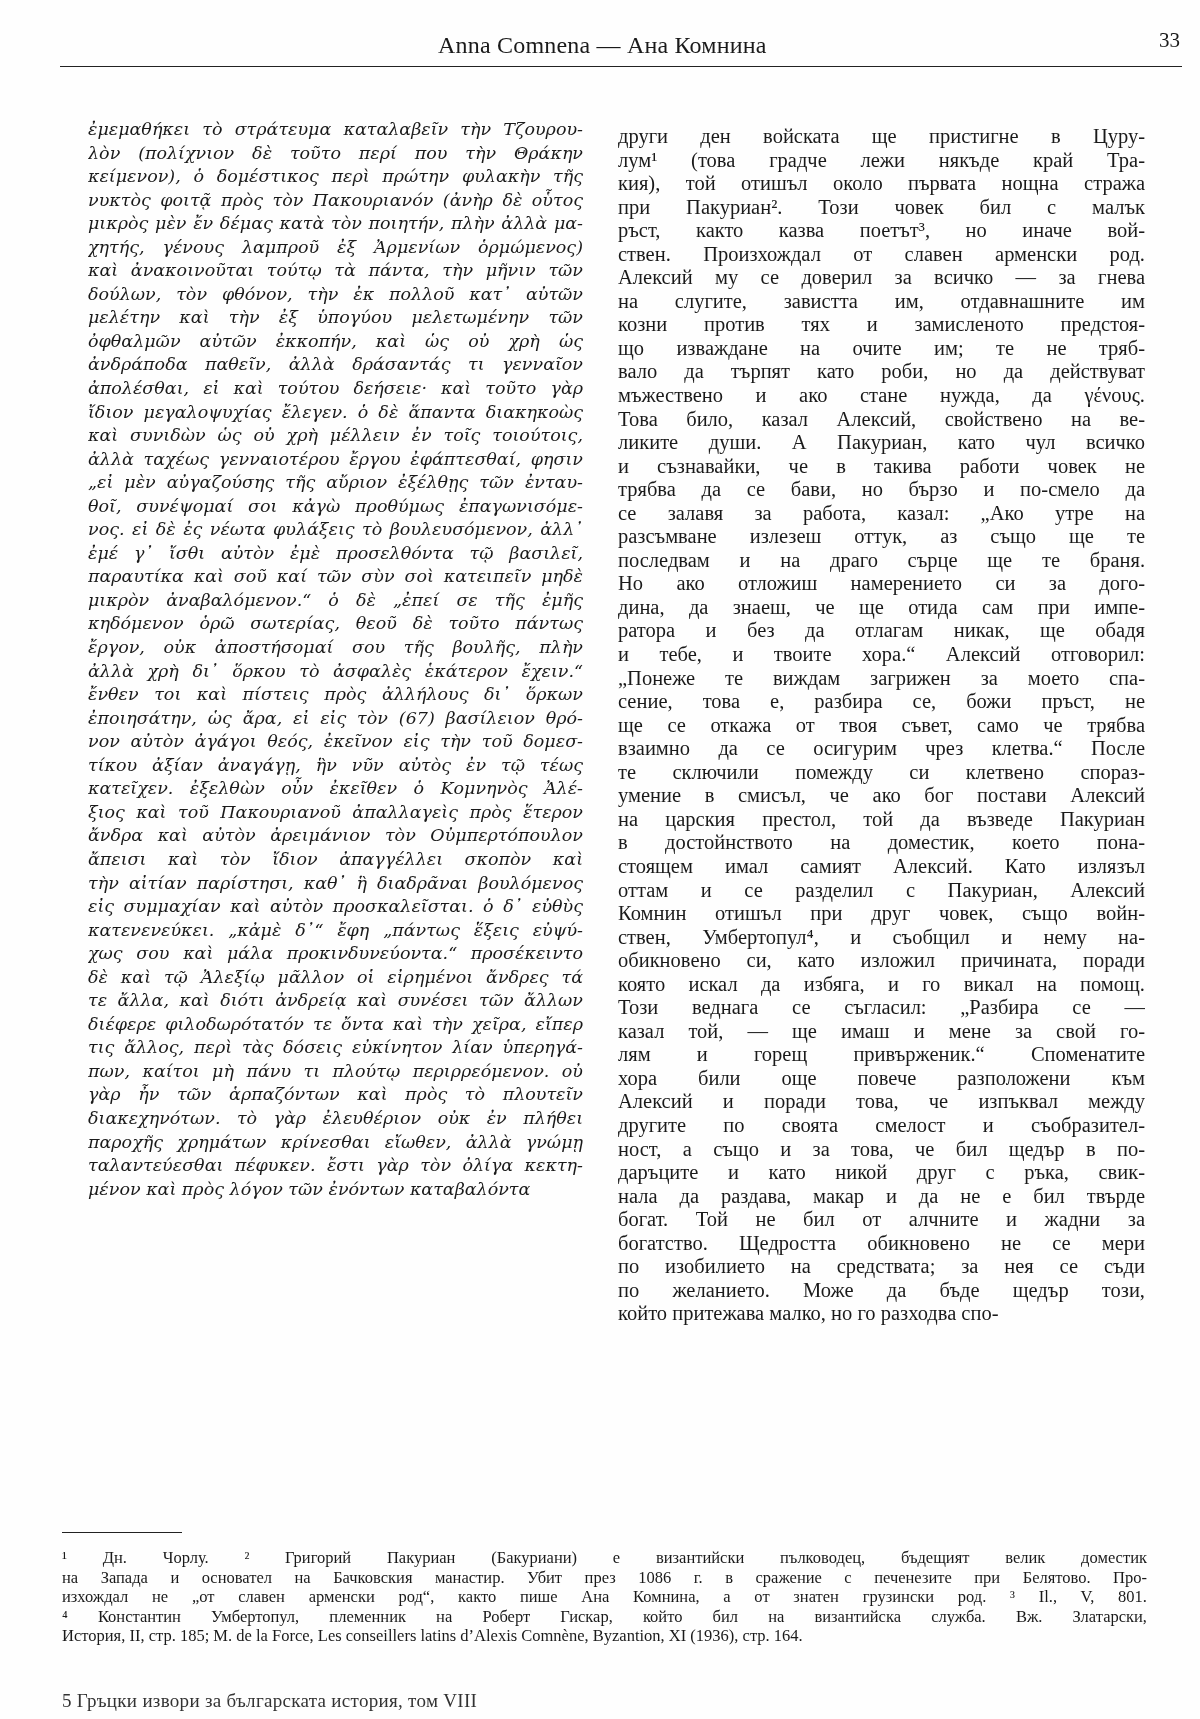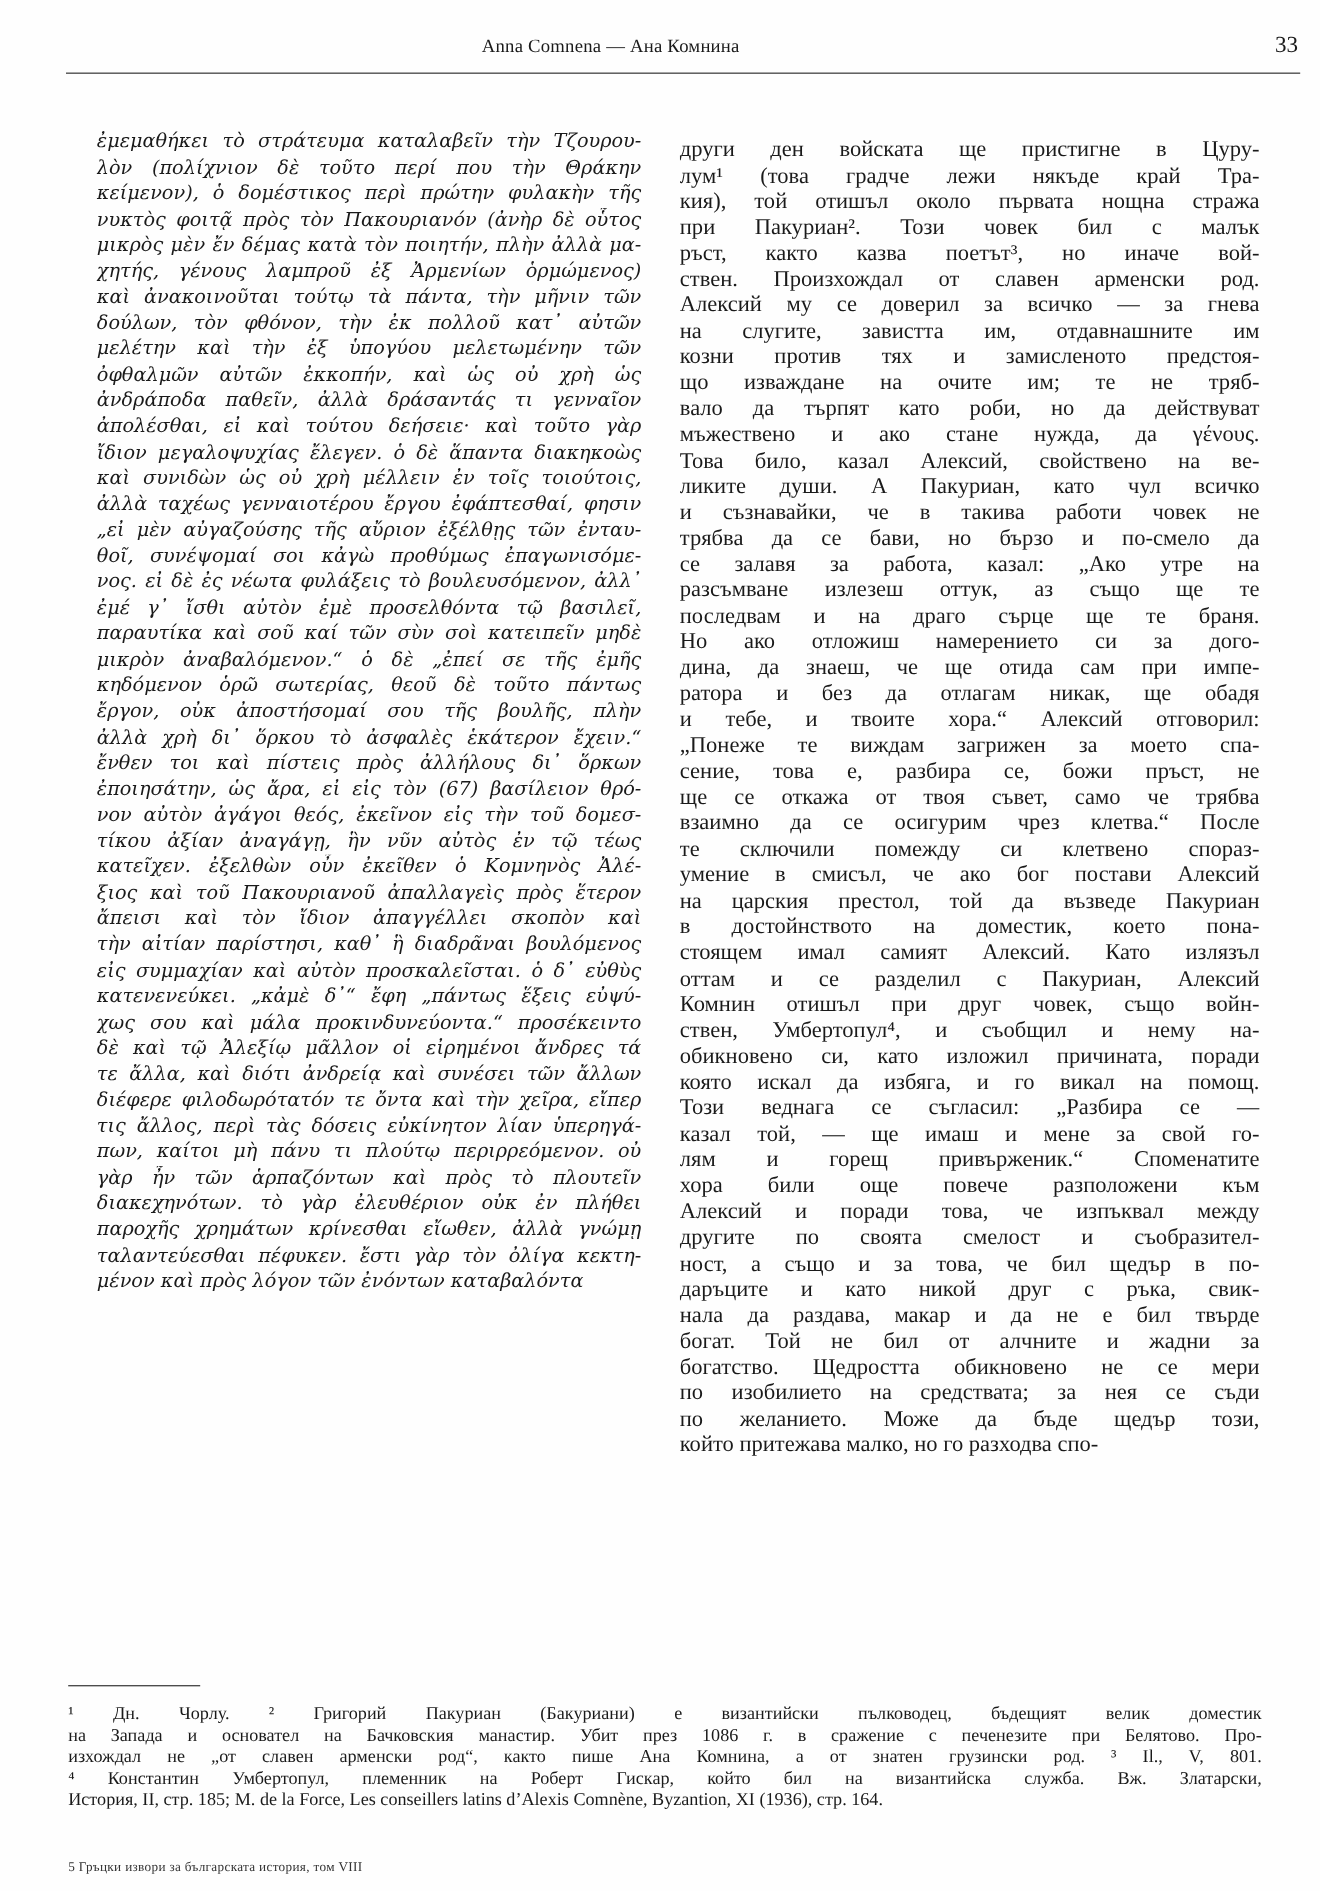--- a/index.html
+++ b/index.html
@@ -1,32 +1,32 @@
 <!DOCTYPE html>
 <html><head>
 <meta charset="utf-8">
 <style>
   html, body { margin: 0; padding: 0; background: #ffffff; }
   body { width: 1200px; height: 1719px; position: relative; overflow: hidden; color: #1a1a1a; }
   .page { position: absolute; left: 0; top: 0; width: 1200px; height: 1719px; background: #fefefe; }
   .header { position: absolute; left: 60px; top: 28px; width: 1122px; height: 38px; border-bottom: 1.5px solid #222; }
-  .header-title { position: absolute; left: 378px; top: 4px; font-family: "Liberation Serif", serif; font-size: 17px; letter-spacing: 0.2px; }
+  .header-title { position: absolute; left: 378px; top: 4px; font-family: "Liberation Serif", serif; font-size: 24px; letter-spacing: 0.2px; }
   .page-number { position: absolute; right: 2px; top: 0; font-family: "Liberation Serif", serif; font-size: 21px; }
   .col { position: absolute; top: 94px; }
   .col-left { left: 88px; width: 495px; margin-top: 24px; }
   .col-right { left: 618px; width: 527px; }
   .line { display: block; height: 23.55px; line-height: 23.55px; white-space: nowrap; text-align: justify; text-align-last: justify; overflow: hidden; }
   .greek { font-family: "DejaVu Serif", serif; font-style: italic; font-size: 17.5px; }
   .cyr { font-family: "Liberation Serif", serif; font-size: 20.5px; margin-top: 31px; }
   .line.last { text-align-last: left; }
   .fn-rule { position: absolute; left: 62px; top: 1532px; width: 120px; border-top: 1.3px solid #222; }
   .footnotes { position: absolute; left: 62px; top: 1548px; width: 1085px; font-family: "Liberation Serif", serif; font-size: 16.5px; }
   .fn-line { display: block; height: 19.6px; line-height: 19.6px; white-space: nowrap; text-align: justify; text-align-last: justify; }
   .fn-line.last { text-align-last: left; }
-  .signature { position: absolute; left: 62px; top: 1690px; font-family: "Liberation Serif", serif; font-size: 12px; letter-spacing: 0.3px; color: #333; }
+  .signature { position: absolute; left: 62px; top: 1690px; font-family: "Liberation Serif", serif; font-size: 19px; letter-spacing: 0.3px; color: #333; }
 </style>
 </head>
 <body>
 
 <div class="page">
 
   <div class="header">
     <span class="header-title">Anna Comnena — Ана Комнина</span>
     <span class="page-number">33</span>
   </div>
@@ -55,20 +55,21 @@
       <span class="line">μικρὸν ἀναβαλόμενον.“ ὁ δὲ „ἐπεί σε τῆς ἐμῆς</span>
       <span class="line">κηδόμενον ὁρῶ σωτερίας, θεοῦ δὲ τοῦτο πάντως</span>
       <span class="line">ἔργον, οὐκ ἀποστήσομαί σου τῆς βουλῆς, πλὴν</span>
       <span class="line">ἀλλὰ χρὴ δι᾽ ὅρκου τὸ ἀσφαλὲς ἑκάτερον ἔχειν.“</span>
       <span class="line">ἔνθεν τοι καὶ πίστεις πρὸς ἀλλήλους δι᾽ ὅρκων</span>
       <span class="line">ἐποιησάτην, ὡς ἄρα, εἰ εἰς τὸν (67) βασίλειον θρό-</span>
       <span class="line">νον αὐτὸν ἀγάγοι θεός, ἐκεῖνον εἰς τὴν τοῦ δομεσ-</span>
       <span class="line">τίκου ἀξίαν ἀναγάγῃ, ἣν νῦν αὐτὸς ἐν τῷ τέως</span>
       <span class="line">κατεῖχεν. ἐξελθὼν οὖν ἐκεῖθεν ὁ Κομνηνὸς Ἀλέ-</span>
       <span class="line">ξιος καὶ τοῦ Πακουριανοῦ ἀπαλλαγεὶς πρὸς ἕτερον</span>
+      <span class="line">ἄνδρα καὶ αὐτὸν ἀρειμάνιον τὸν Οὐμπερτόπουλον</span>
       <span class="line">ἄπεισι καὶ τὸν ἴδιον ἀπαγγέλλει σκοπὸν καὶ</span>
       <span class="line">τὴν αἰτίαν παρίστησι, καθ᾽ ἣ διαδρᾶναι βουλόμενος</span>
       <span class="line">εἰς συμμαχίαν καὶ αὐτὸν προσκαλεῖσται. ὁ δ᾽ εὐθὺς</span>
       <span class="line">κατενενεύκει. „κἀμὲ δ᾽“ ἔφη „πάντως ἕξεις εὐψύ-</span>
       <span class="line">χως σου καὶ μάλα προκινδυνεύοντα.“ προσέκειντο</span>
       <span class="line">δὲ καὶ τῷ Ἀλεξίῳ μᾶλλον οἱ εἰρημένοι ἄνδρες τά</span>
       <span class="line">τε ἄλλα, καὶ διότι ἀνδρείᾳ καὶ συνέσει τῶν ἄλλων</span>
       <span class="line">διέφερε φιλοδωρότατόν τε ὄντα καὶ τὴν χεῖρα, εἴπερ</span>
       <span class="line">τις ἄλλος, περὶ τὰς δόσεις εὐκίνητον λίαν ὑπερηγά-</span>
       <span class="line">πων, καίτοι μὴ πάνυ τι πλούτῳ περιρρεόμενον. οὐ</span>

